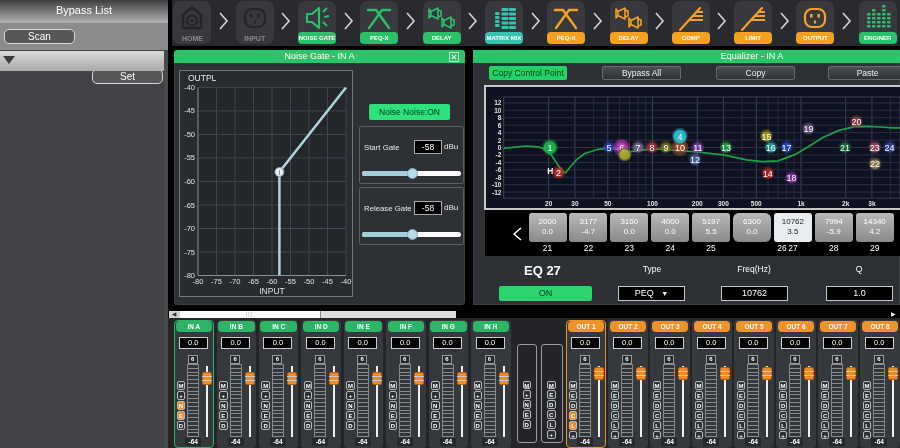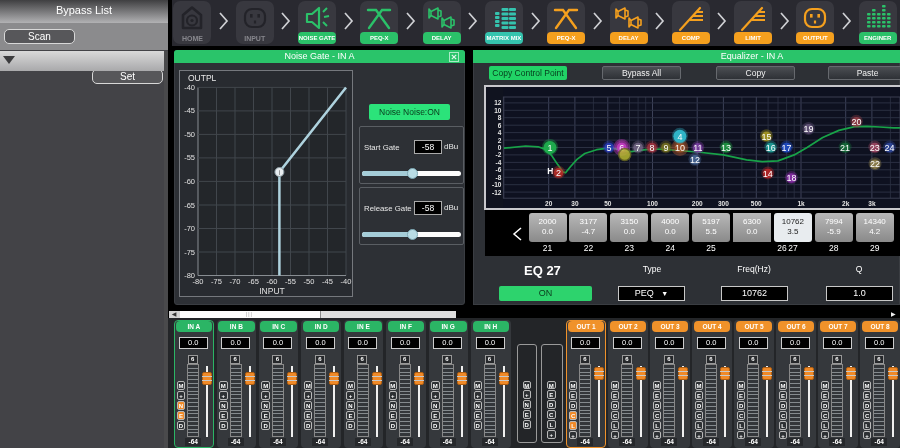--- a/index.html
+++ b/index.html
@@ -386,21 +386,21 @@
 <div style="position:absolute;left:528.5px;top:213px;width:38px;height:29px;background:linear-gradient(#b8b8b8,#8a8a8a);border-radius:3px;color:#fff;font-size:8px;text-align:center;line-height:10.5px;padding-top:3.5px;">2000<br>0.0</div>
 <div style="position:absolute;left:528.5px;top:243px;width:38px;height:10px;color:#fff;font-size:8.5px;text-align:center;">21</div>
 <div style="position:absolute;left:569.4px;top:213px;width:38px;height:29px;background:linear-gradient(#b8b8b8,#8a8a8a);border-radius:3px;color:#fff;font-size:8px;text-align:center;line-height:10.5px;padding-top:3.5px;">3177<br>-4.7</div>
 <div style="position:absolute;left:569.4px;top:243px;width:38px;height:10px;color:#fff;font-size:8.5px;text-align:center;">22</div>
 <div style="position:absolute;left:610.3px;top:213px;width:38px;height:29px;background:linear-gradient(#b8b8b8,#8a8a8a);border-radius:3px;color:#fff;font-size:8px;text-align:center;line-height:10.5px;padding-top:3.5px;">3150<br>0.0</div>
 <div style="position:absolute;left:610.3px;top:243px;width:38px;height:10px;color:#fff;font-size:8.5px;text-align:center;">23</div>
 <div style="position:absolute;left:651.2px;top:213px;width:38px;height:29px;background:linear-gradient(#b8b8b8,#8a8a8a);border-radius:3px;color:#fff;font-size:8px;text-align:center;line-height:10.5px;padding-top:3.5px;">4000<br>0.0</div>
 <div style="position:absolute;left:651.2px;top:243px;width:38px;height:10px;color:#fff;font-size:8.5px;text-align:center;">24</div>
 <div style="position:absolute;left:692.1px;top:213px;width:38px;height:29px;background:linear-gradient(#b8b8b8,#8a8a8a);border-radius:3px;color:#fff;font-size:8px;text-align:center;line-height:10.5px;padding-top:3.5px;">5197<br>5.5</div>
 <div style="position:absolute;left:692.1px;top:243px;width:38px;height:10px;color:#fff;font-size:8.5px;text-align:center;">25</div>
-<div style="position:absolute;left:733.0px;top:213px;width:38px;height:29px;background:linear-gradient(#b8b8b8,#8a8a8a);border-radius:0;color:#fff;font-size:8px;text-align:center;line-height:10.5px;padding-top:3.5px;">6300<br>0.0</div>
+<div style="position:absolute;left:733.0px;top:213px;width:38px;height:29px;background:linear-gradient(#b8b8b8,#8a8a8a);border-radius:6px;color:#fff;font-size:8px;text-align:center;line-height:10.5px;padding-top:3.5px;">6300<br>0.0</div>
 <div style="position:absolute;left:763px;top:243px;width:38px;height:10px;color:#fff;font-size:8.5px;text-align:center;">26</div>
 <div style="position:absolute;left:773.9px;top:213px;width:38px;height:29px;background:#e8ecef;border-radius:3px;color:#222;font-size:8px;text-align:center;line-height:10.5px;padding-top:3.5px;">10762<br>3.5</div>
 <div style="position:absolute;left:773.9px;top:243px;width:38px;height:10px;color:#fff;font-size:8.5px;text-align:center;">27</div>
 <div style="position:absolute;left:814.8px;top:213px;width:38px;height:29px;background:linear-gradient(#b8b8b8,#8a8a8a);border-radius:3px;color:#fff;font-size:8px;text-align:center;line-height:10.5px;padding-top:3.5px;">7994<br>-5.9</div>
 <div style="position:absolute;left:814.8px;top:243px;width:38px;height:10px;color:#fff;font-size:8.5px;text-align:center;">28</div>
 <div style="position:absolute;left:855.7px;top:213px;width:38px;height:29px;background:linear-gradient(#b8b8b8,#8a8a8a);border-radius:3px;color:#fff;font-size:8px;text-align:center;line-height:10.5px;padding-top:3.5px;">14340<br>4.2</div>
 <div style="position:absolute;left:855.7px;top:243px;width:38px;height:10px;color:#fff;font-size:8.5px;text-align:center;">29</div>
 <div style="position:absolute;left:524px;top:263px;width:60px;height:15px;color:#fff;font-size:13px;font-weight:bold;">EQ 27</div>
 <div style="position:absolute;left:499px;top:286px;width:93px;height:15px;background:#2dd36d;border-radius:2px;color:#0a3a1c;font-size:9px;text-align:center;line-height:15px;">ON</div>
 <div style="position:absolute;left:630px;top:264px;width:44px;height:11px;color:#fff;font-size:8.5px;text-align:center;">Type</div>

